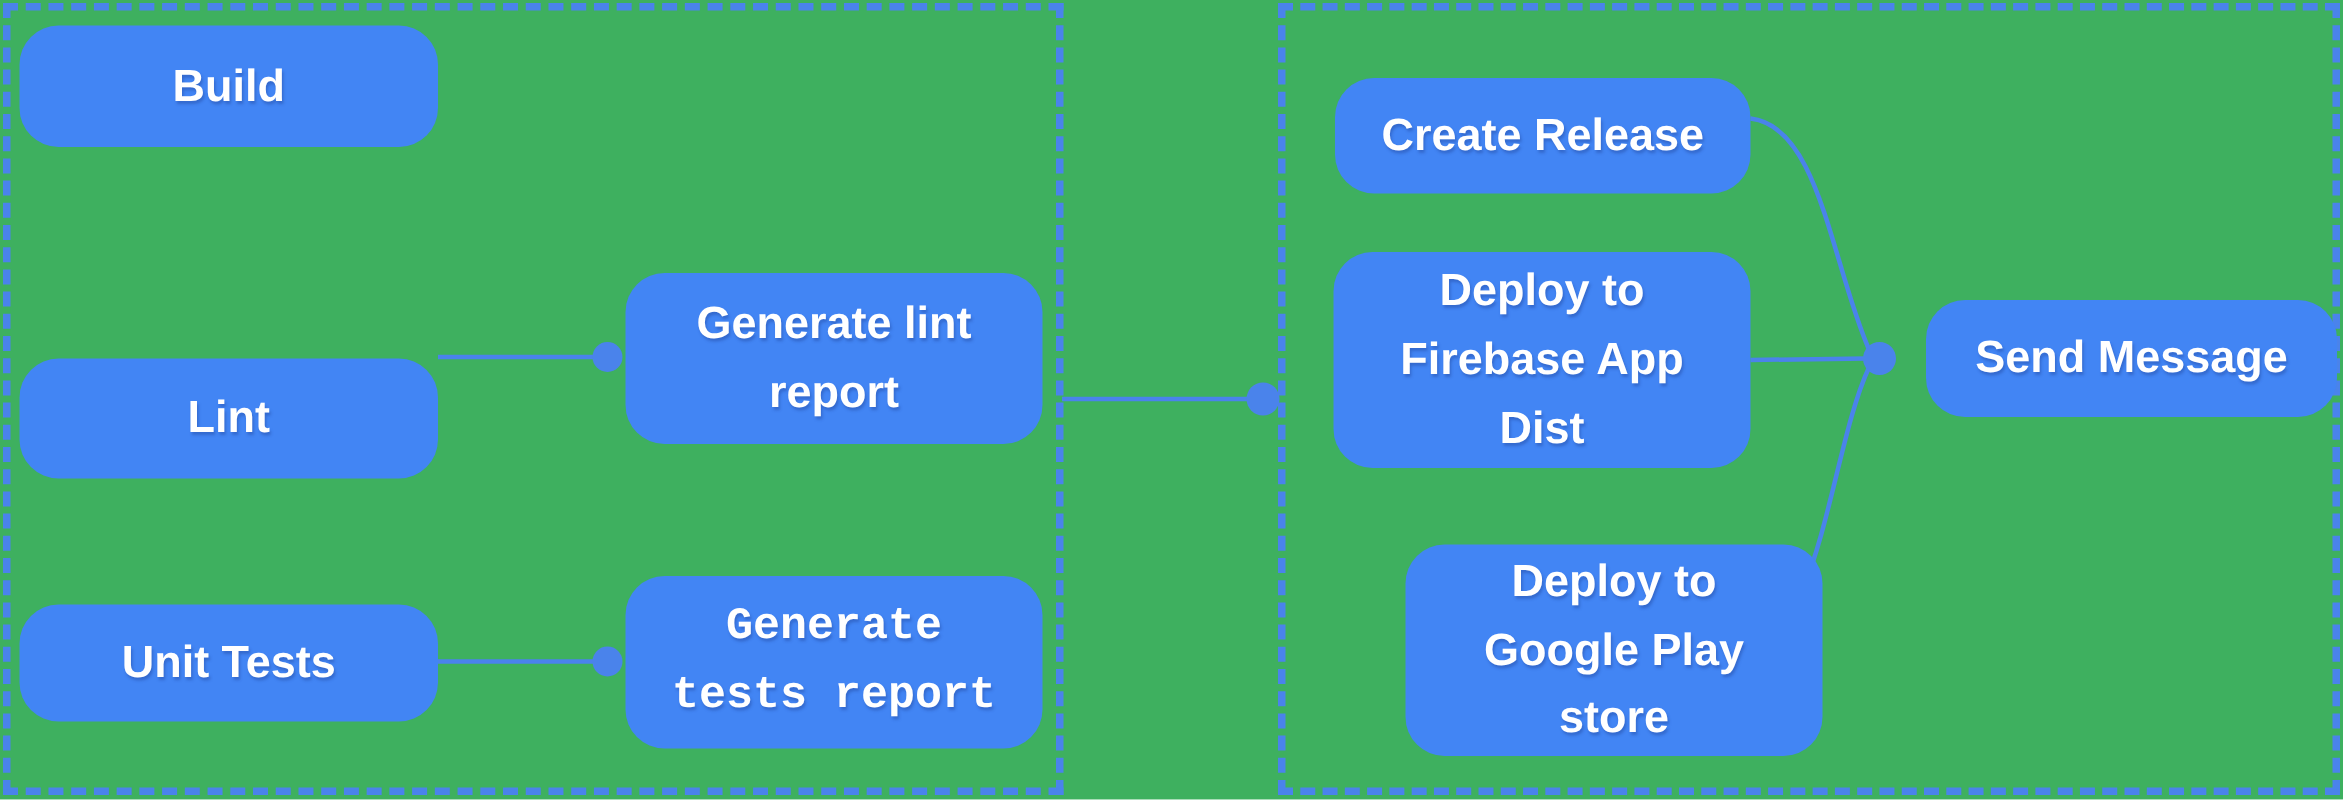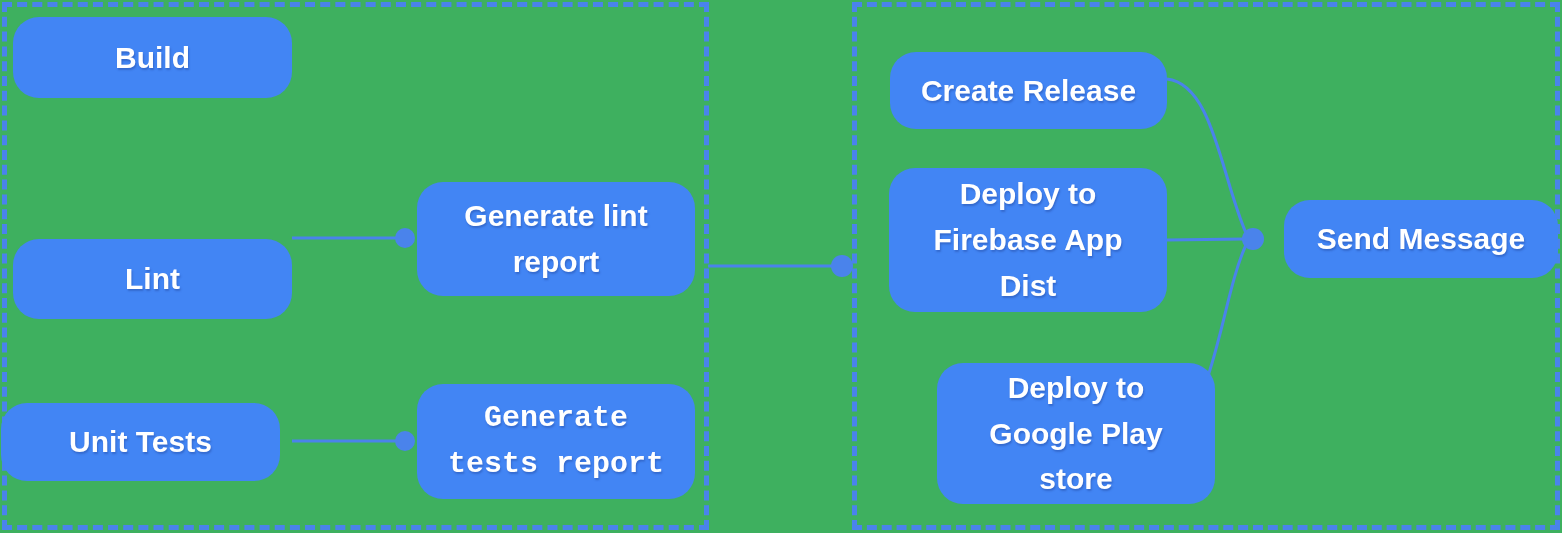--- a/index.html
+++ b/index.html
@@ -35,21 +35,21 @@
     color:var(--text);
     font-size:30px;
     font-weight:700;
     line-height:1.53;
     padding:4px 16px;
     text-shadow:1px 2px 2px rgba(25,55,135,0.35);
     cursor:pointer;
   }
   #node-build{left:13px;top:17px;width:279px;height:81px;}
   #node-lint{left:13px;top:198px;width:279px;height:80px;margin-top:41px;}
-  #node-unit-tests{left:1px;top:403px;width:279px;height:78px;}
+  #node-unit-tests{left:13px;top:403px;width:279px;height:78px;}
   #node-generate-lint-report{left:417px;top:182px;width:278px;height:114px;}
   #node-generate-tests-report{left:417px;top:384px;width:278px;height:115px;font-family:Liberation Mono, monospace;}
   #node-create-release{left:890px;top:52px;width:277px;height:77px;}
   #node-deploy-firebase{left:889px;top:168px;width:278px;height:144px;align-items:center;}
   #node-deploy-google-play{left:889px;top:363px;width:278px;height:141px;margin-left:48px;}
   #node-send-message{left:1268px;top:200px;width:274px;height:78px;margin-left:16px;}
   svg.wires{
     position:absolute;
     left:0;top:0;
     width:1562px;height:533px;

